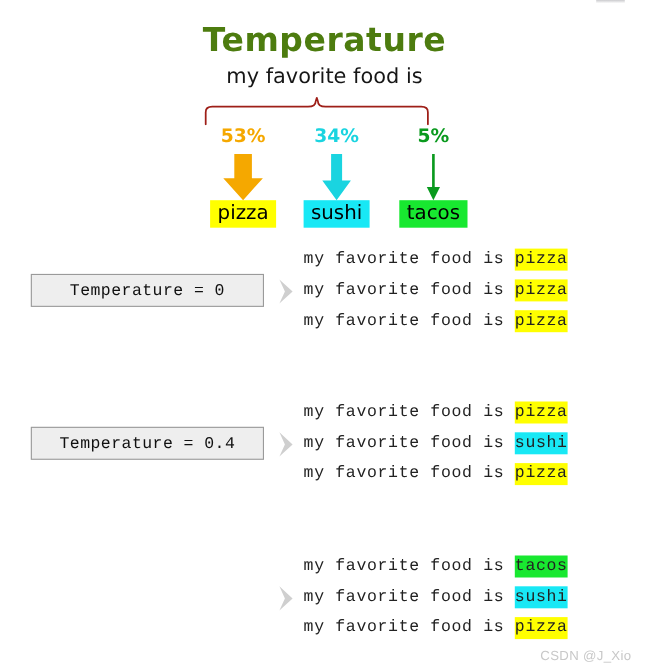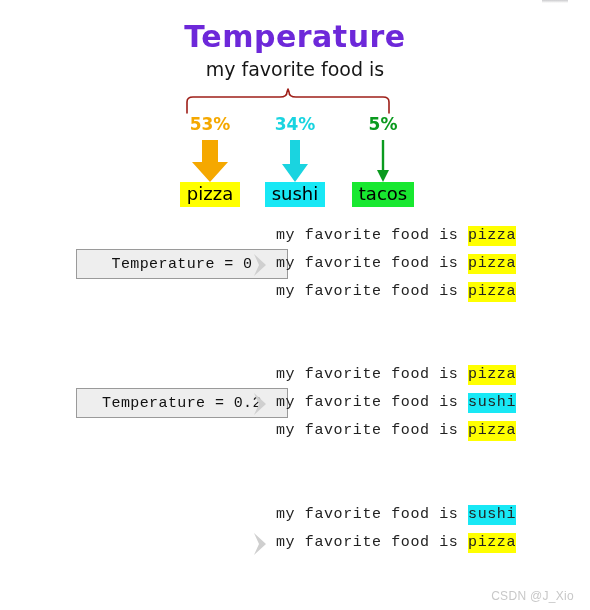--- a/index.html
+++ b/index.html
@@ -28,21 +28,21 @@
     left: 0;
     top: 22px;
     width: 590px;
     text-align: center;
   }
   .main-title {
     font-family: "DejaVu Sans", sans-serif;
     font-size: 30px;
     font-weight: 700;
     letter-spacing: 0.5px;
-    color: #6d28d9;
+    color: #4d7c0f;
     line-height: 1.0;
   }
   .sub-title {
     font-family: "DejaVu Sans", sans-serif;
     font-size: 19px;
     font-weight: 400;
     color: #161616;
     margin-top: 8px;
     line-height: 1.0;
   }
@@ -53,21 +53,21 @@
     left: 183px;
     top: 88px;
     width: 210px;
     height: 26px;
   }
   .brace-wrap svg { display: block; }
 
   
   .dist {
     position: absolute;
-    left: 5px;
+    left: 16px;
     top: 116px;
     width: 474px;
     height: 100px;
   }
   .dist-col {
     position: absolute;
     width: 110px;
     text-align: center;
   }
   .dist-col.c0 { left: 150px; }
@@ -123,21 +123,20 @@
     box-sizing: border-box;
     background: #eeeeee;
     border: 1px solid #9a9a9a;
     display: flex;
     align-items: center;
     justify-content: center;
     font-family: "Liberation Mono", "DejaVu Sans Mono", monospace;
     font-size: 15px;
     color: #111111;
     letter-spacing: 0.4px;
-    margin-left: 48px;
   }
 
   .chevron {
     position: absolute;
     left: 250px;
     top: 28px;
     width: 22px;
     height: 30px;
   }
   .chevron svg { display: block; }
@@ -242,40 +241,41 @@
       </svg>
     </div>
     <div class="samples">
       <div class="sample-line"><span>my favorite food is </span><span class="hl" style="background:#ffff00">pizza</span></div>
       <div class="sample-line"><span>my favorite food is </span><span class="hl" style="background:#ffff00">pizza</span></div>
       <div class="sample-line"><span>my favorite food is </span><span class="hl" style="background:#ffff00">pizza</span></div>
     </div>
   </div>
 
   <div class="group g1">
-    <div class="temp-box">Temperature = 0.2</div>
+    <div class="temp-box">Temperature = 0.4</div>
     <div class="chevron">
       <svg width="22" height="30" viewBox="0 0 22 30">
         <path d="M4 4 L16 15 L4 26 L9 15 Z" fill="#cfcfcf"></path>
       </svg>
     </div>
     <div class="samples">
       <div class="sample-line"><span>my favorite food is </span><span class="hl" style="background:#ffff00">pizza</span></div>
       <div class="sample-line"><span>my favorite food is </span><span class="hl" style="background:#18e8f5">sushi</span></div>
       <div class="sample-line"><span>my favorite food is </span><span class="hl" style="background:#ffff00">pizza</span></div>
     </div>
   </div>
 
   <div class="group g2">
     <div class="chevron">
       <svg width="22" height="30" viewBox="0 0 22 30">
         <path d="M4 4 L16 15 L4 26 L9 15 Z" fill="#cfcfcf"></path>
       </svg>
     </div>
     <div class="samples">
+      <div class="sample-line"><span>my favorite food is </span><span class="hl" style="background:#18e830">tacos</span></div>
       <div class="sample-line"><span>my favorite food is </span><span class="hl" style="background:#18e8f5">sushi</span></div>
       <div class="sample-line"><span>my favorite food is </span><span class="hl" style="background:#ffff00">pizza</span></div>
     </div>
   </div>
 
   <div class="watermark">CSDN @J_Xio</div>
 
 </div>
 
 </body></html>

